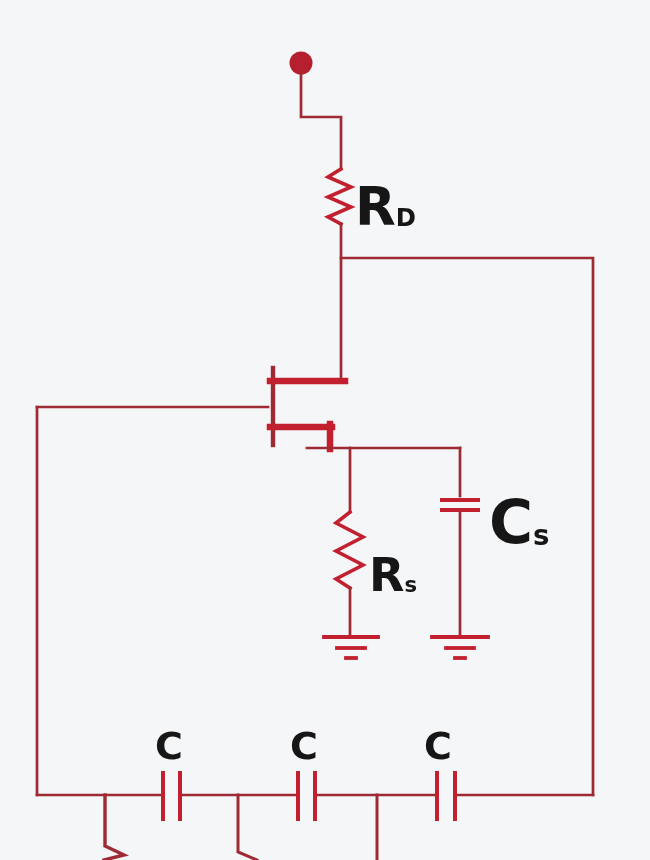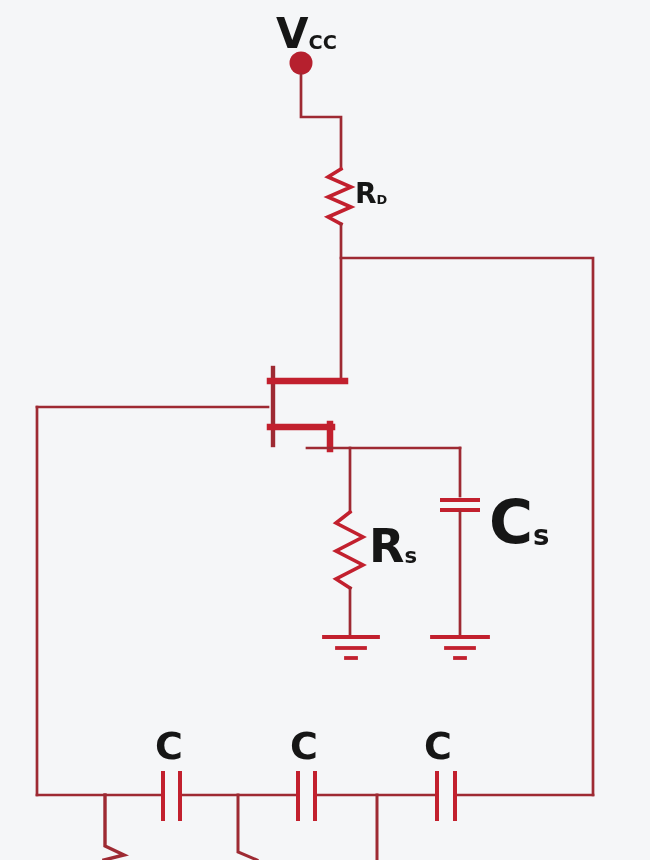--- a/index.html
+++ b/index.html
@@ -17,22 +17,22 @@
   .bar {stroke:var(--wire);stroke-width:4.4;fill:none;stroke-linecap:square;}
   .plate{stroke:var(--lead);stroke-width:4;fill:none;stroke-linecap:square;}
   .gnd {stroke:var(--lead);stroke-width:3.8;fill:none;stroke-linecap:square;}
   .lbl{
     position:absolute;font-weight:700;color:var(--label);line-height:1;
     font-family:"DejaVu Sans","Liberation Sans",sans-serif;letter-spacing:0;
     white-space:nowrap;user-select:none;
   }
   .lbl sub{font-size:0.46em;line-height:1;vertical-align:baseline;position:relative;top:0.06em;}
   .f-vcc{left:276px;top:13px;font-size:42px;}
-  .f-rd {left:355px;top:180px;font-size:28px;}
-  .f-rs {left:369px;top:523px;font-size:46px;}
+  .f-rd {left:355px;top:180px;font-size:53px;}
+  .f-rs {left:369px;top:552px;font-size:46px;}
   .f-cs {left:489px;top:492px;font-size:60px;}
   .f-c1 {left:155px;top:727px;font-size:38px;}
   .f-c2 {left:290px;top:727px;font-size:38px;}
   .f-c3 {left:424px;top:727px;font-size:38px;}
 </style>
 </head>
 <body>
 
 <div class="canvas">
 
@@ -100,21 +100,20 @@
     <g>
       <path class="plate" d="M437,773 L437,819"></path>
       <path class="plate" d="M455,773 L455,819"></path>
     </g>
 
     <path class="w" style="stroke-width:3.4" d="M105,795 L105,846 L124,855 L104,860"></path>
     <path class="w" style="stroke-width:3" d="M238,795 L238,852 L257,860"></path>
     <path class="w" style="stroke-width:3" d="M377,795 L377,860"></path>
   </svg>
 
-  <div class="lbl f-vcc"><span>V</span><sub>CC</sub></div>
 
   <div class="lbl f-rd"><span>R</span><sub>D</sub></div>
 
   <div class="lbl f-rs"><span>R</span><sub>s</sub></div>
 
   <div class="lbl f-cs"><span>C</span><sub>s</sub></div>
 
   <div class="lbl f-c1">C</div>
   <div class="lbl f-c2">C</div>
   <div class="lbl f-c3">C</div>

